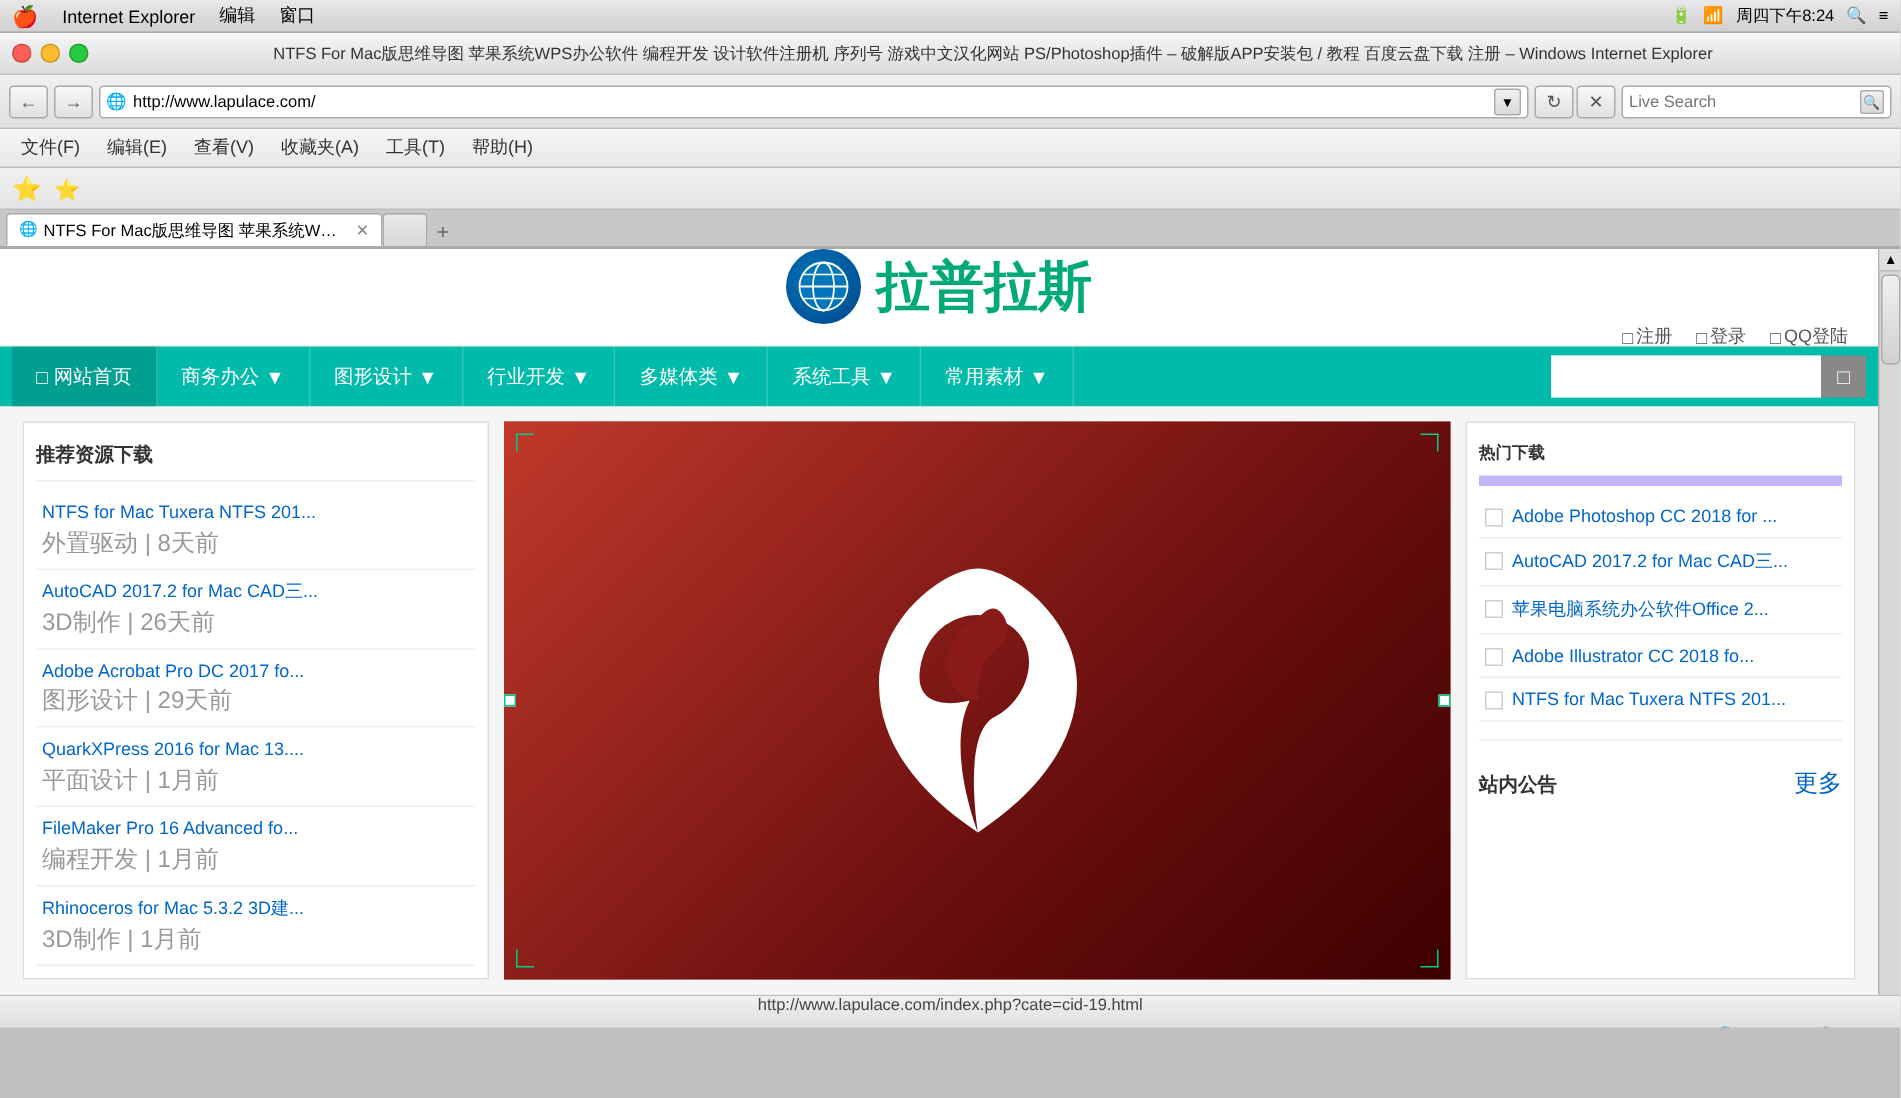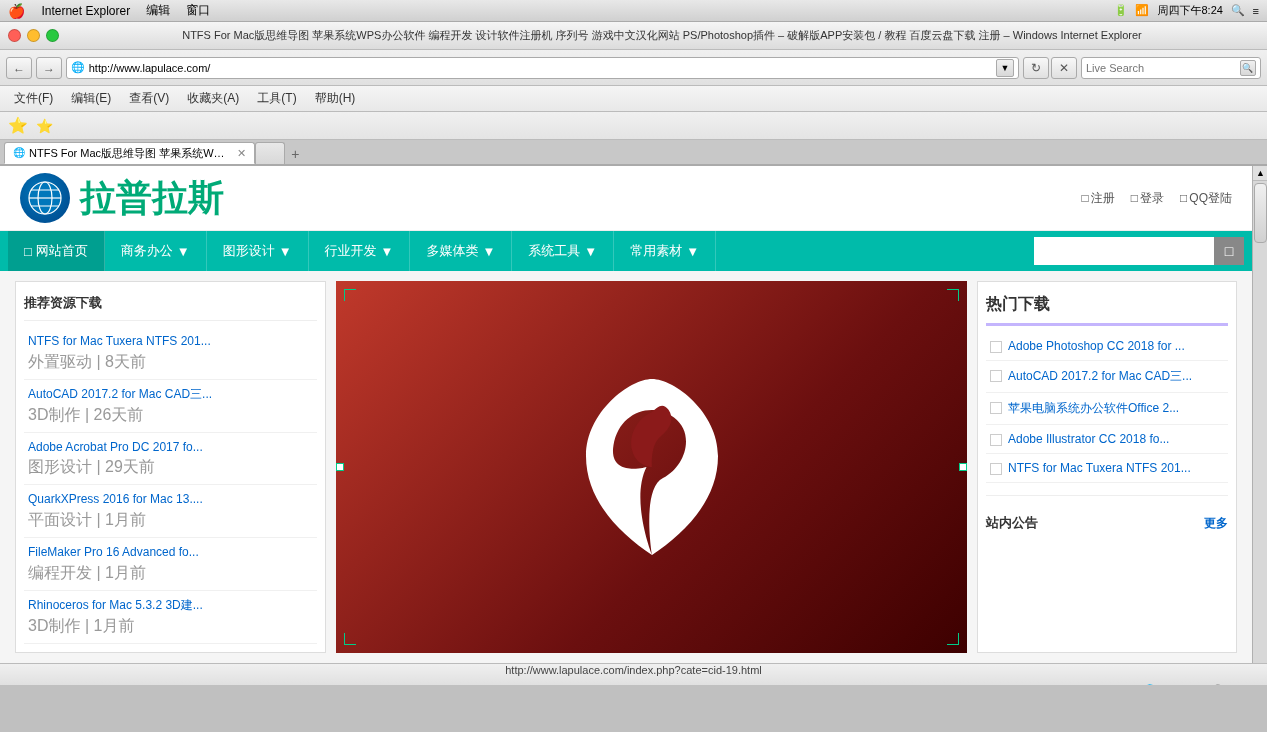--- a/index.html
+++ b/index.html
@@ -203,20 +203,21 @@
     }
 
     
     .site-header {
       height: 65px;
       background: white;
       display: flex;
       align-items: center;
       padding: 0 20px;
       border-bottom: 1px solid #eee;
+      flex-direction: column;
     }
     .site-logo-area { display: flex; align-items: center; gap: 10px; }
     .site-logo-globe {
       width: 50px; height: 50px;
       background: radial-gradient(circle at 40% 40%, #0077bb, #004488);
       border-radius: 50%;
       display: flex; align-items: center; justify-content: center;
       color: white;
       font-size: 24px;
     }
@@ -367,25 +368,25 @@
 
     
     .panel-right {
       width: 260px;
       background: white;
       border: 1px solid #ddd;
       padding: 8px;
       flex-shrink: 0;
     }
     .hot-title {
-      font-size: 16px;
+      font-size: 11px;
       font-weight: bold;
       color: #333;
       padding: 4px 0 8px 0;
-      border-bottom: 3px solid #c4b5fd;
+      border-bottom: 7px solid #c4b5fd;
       margin-bottom: 6px;
     }
     .hot-item {
       padding: 7px 4px;
       border-bottom: 1px solid #f0f0f0;
       display: flex;
       align-items: flex-start;
       gap: 6px;
       cursor: pointer;
     }
@@ -398,21 +399,21 @@
       padding-top: 8px;
     }
     .announce-header {
       display: flex;
       justify-content: space-between;
       align-items: center;
       margin-bottom: 6px;
       margin-top: 10px;
     }
     .announce-title { font-size: 13px; font-weight: bold; color: #333; }
-    .announce-more { font-size: 12px; color: #0066cc; cursor: pointer; font-weight: bold; }
+    .announce-more { font-size: 16px; color: #0066cc; cursor: pointer; }
 
     
     .status-bar {
       height: 22px;
       background: linear-gradient(to bottom, #f0f0f0, #e0e0e0);
       border-top: 1px solid #bbb;
       display: flex;
       align-items: center;
       padding: 0 8px;
       gap: 8px;

